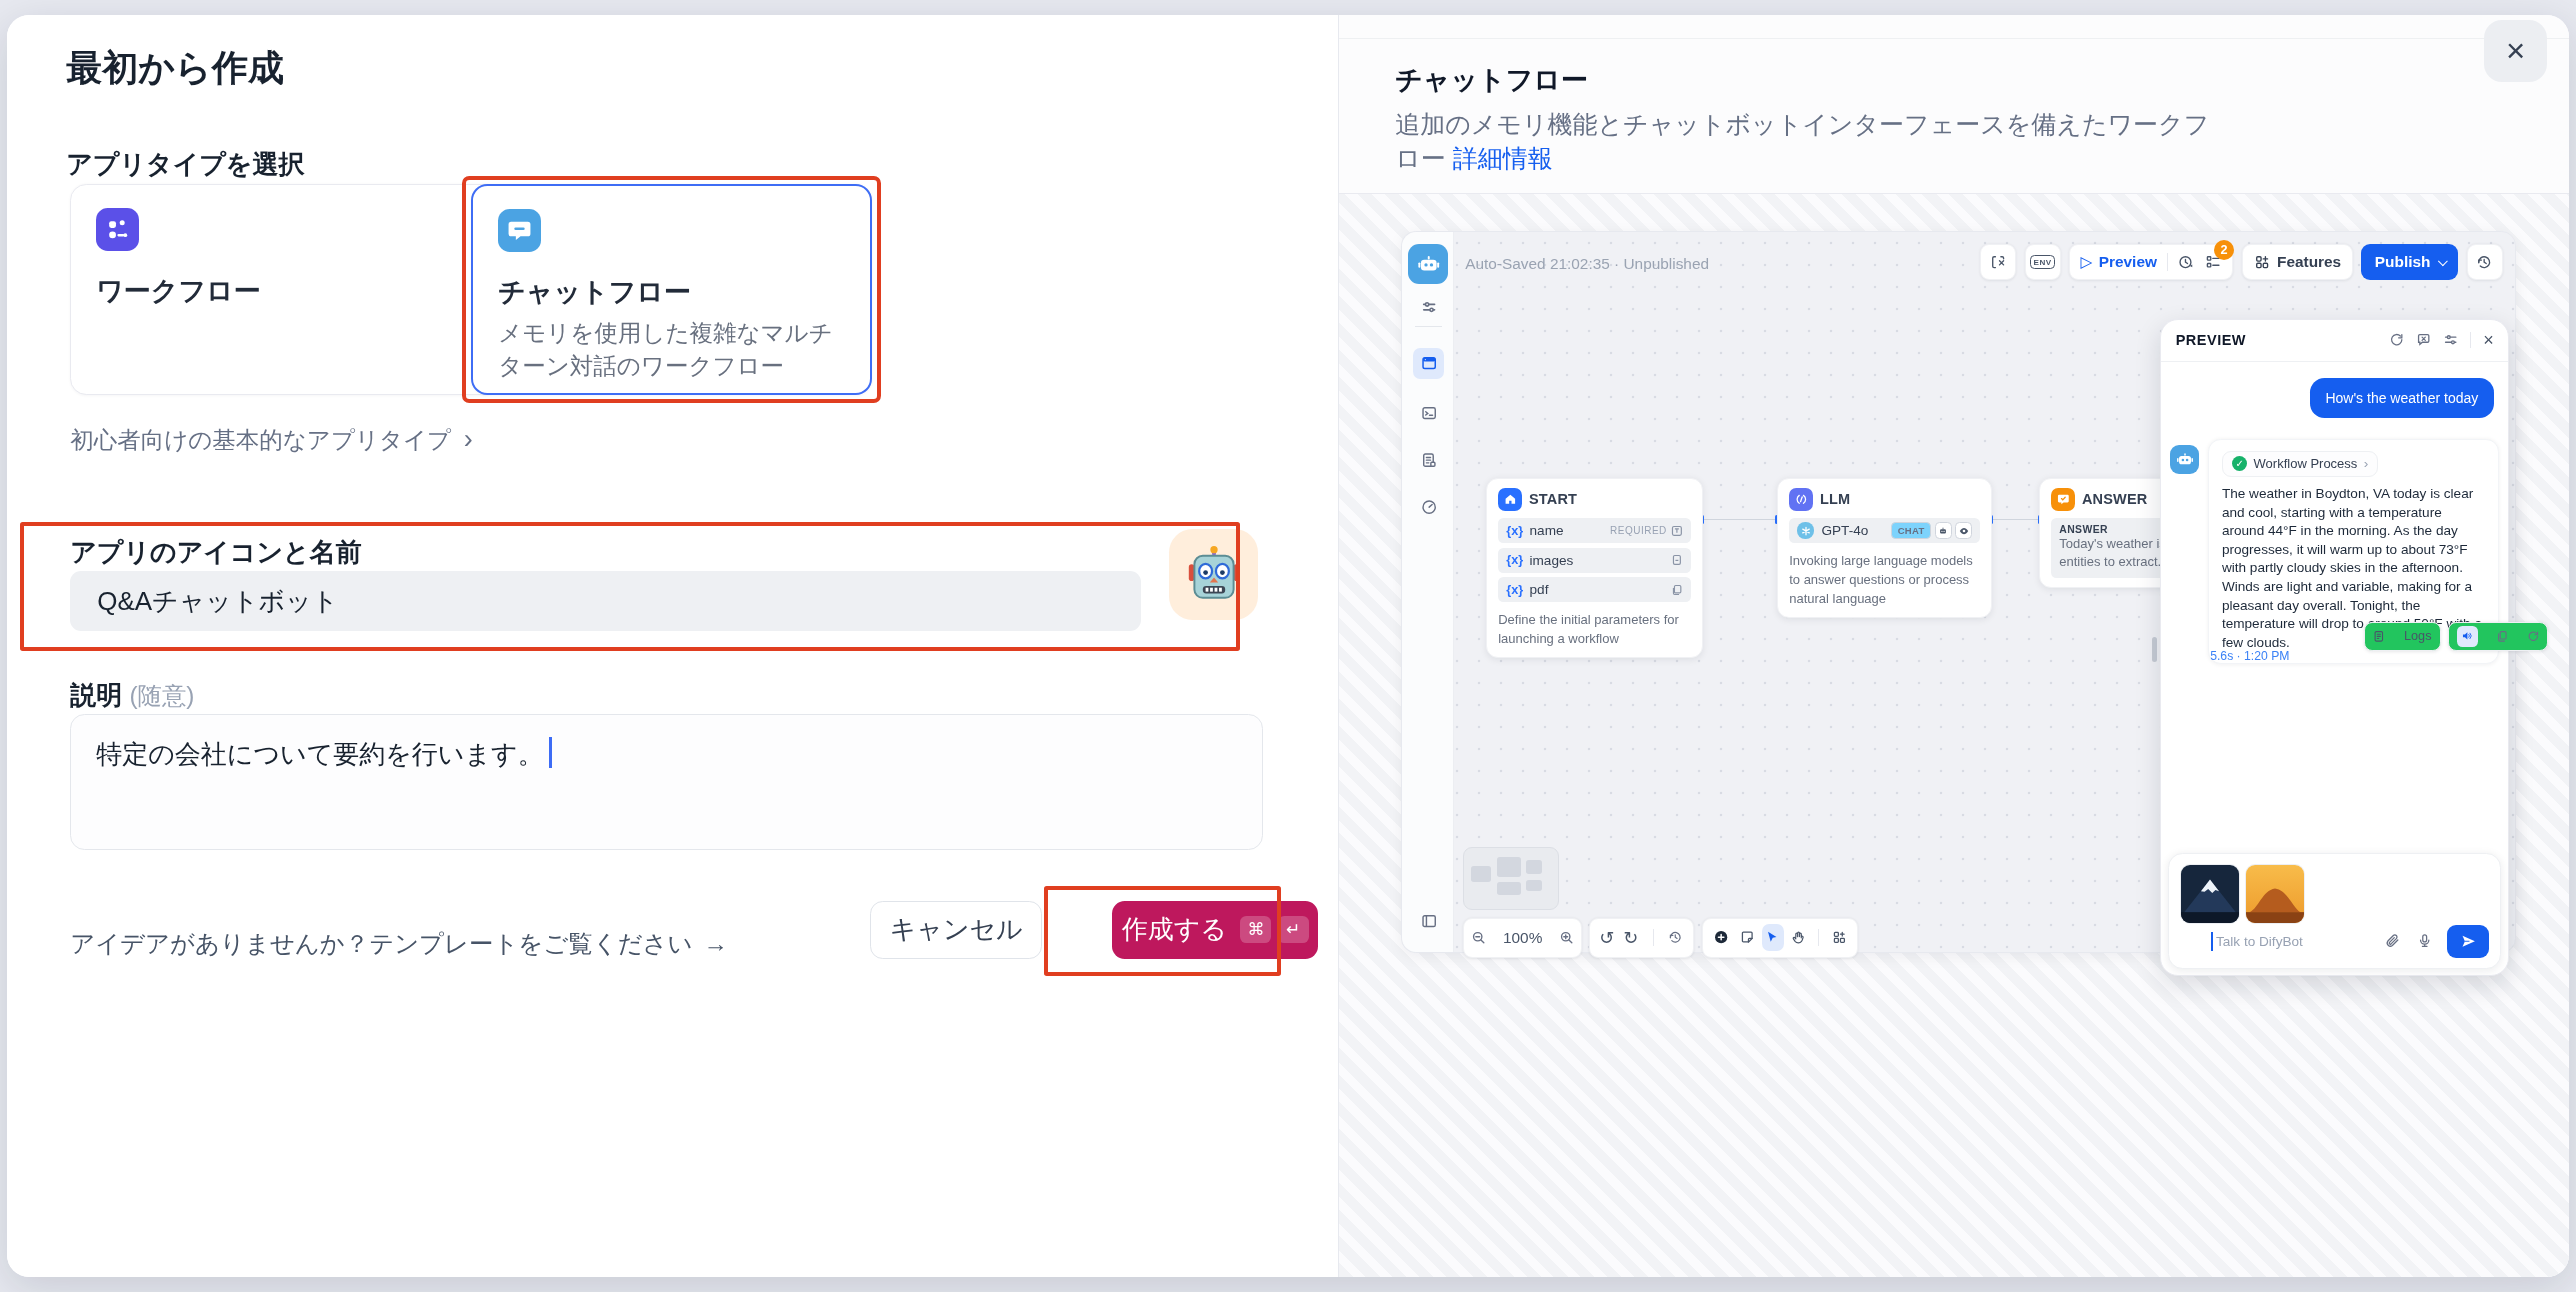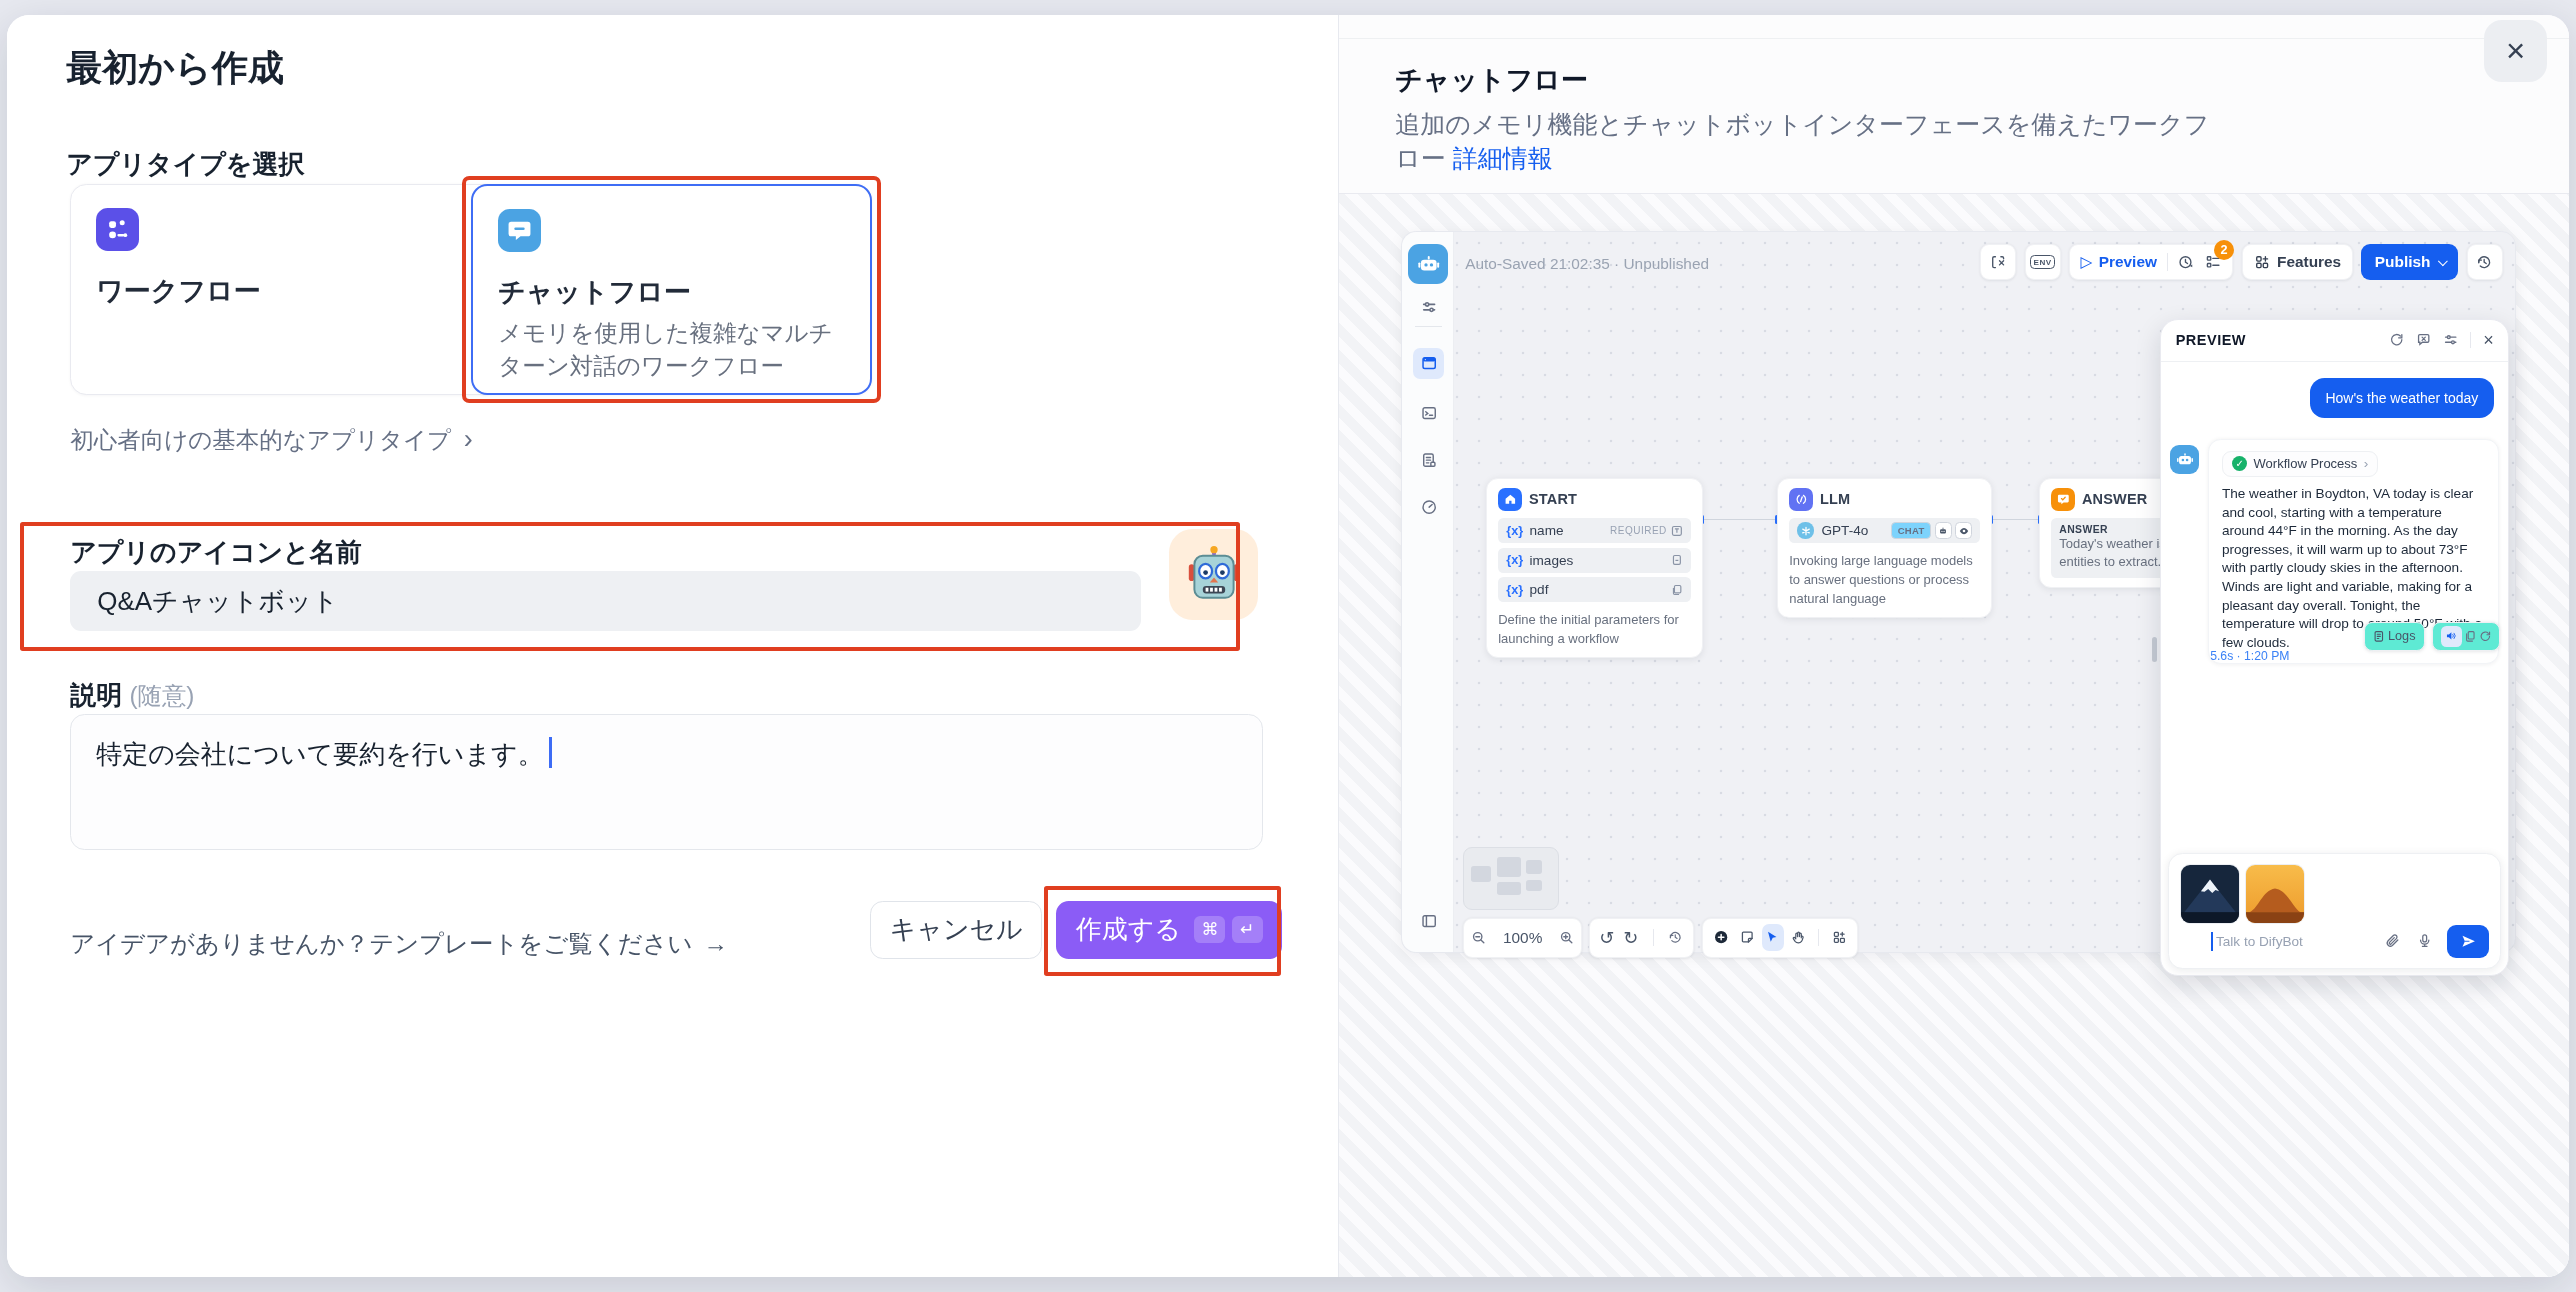--- a/index.html
+++ b/index.html
@@ -38,21 +38,21 @@
   .lp-descLabel { position:absolute; left:63px; top:663px; font-size:26px; font-weight:700; color:#18222f; }
   .lp-descLabel .opt { font-weight:400; font-size:24.4px; color:#98a2b3; }
   .lp-textarea { position:absolute; left:63px; top:699px; width:1193px; height:136px; background:#fdfdfe;
                  border:1.8px solid #e4e7ec; border-radius:14.5px; padding:22px 25px; font-size:26px; color:#18222f; cursor:text; }
   .caret { display:inline-block; width:2.7px; height:31px; background:#3d6cf5; vertical-align:-5.4px; margin-left:5.4px; }
   .lp-template { position:absolute; left:63px; top:913px; font-size:24.4px; color:#475467; cursor:pointer;
                  display:flex; align-items:center; gap:11px; }
   .btn { position:absolute; top:886px; height:58px; border-radius:12.7px; font-size:26px; display:flex;
          align-items:center; justify-content:center; cursor:pointer; border:none; font-family:inherit; }
   .btn-cancel { left:863px; width:172px; background:#fff; border:1.8px solid #e0e4ea; color:#354052; }
-  .btn-create { left:1049px; width:226px; background:#8b5cf6; color:#fff; gap:6.3px; }
+  .btn-create { left:1105px; width:206px; background:#be185d; color:#fff; gap:6.3px; }
   .kbd { display:flex; align-items:center; justify-content:center; width:31px; height:27px; border-radius:6.3px;
          background:rgba(255,255,255,.22); font-size:17px; }
   .kbd.first { margin-left:7.2px; }
 
   
   .rp { position:absolute; left:1331px; top:0; right:0; bottom:0; background:#fcfcfd; border-left:0.9px solid #e7e9ef; }
   .rp-topline { position:absolute; left:0; top:23.5px; right:0; height:0.9px; background:#eef0f2; }
   .rp-title { position:absolute; left:56px; top:47px; font-size:27px; font-weight:700; color:#101828; }
   .rp-desc { position:absolute; left:56px; top:92px; font-size:25px; line-height:34px; color:#667085; }
   .rp-desc a { color:#155eef; text-decoration:none; cursor:pointer; }
@@ -144,22 +144,22 @@
   .pv-bubble { position:absolute; left:47px; top:119px; width:291px; background:#fff; border:0.9px solid #f2f4f7;
                border-radius:12.7px; padding:11px 12.7px; box-shadow:0 0.9px 4.5px rgba(16,24,40,.06); }
   .pv-process { display:inline-flex; align-items:center; gap:6.3px; padding:4.5px 9px; border:0.9px solid #eef0f3;
                 background:#fdfdfe; border-radius:9px; cursor:pointer; }
   .pv-check { width:15.4px; height:15.4px; border-radius:50%; background:#17b26a; color:#fff; font-size:10px;
               display:flex; align-items:center; justify-content:center; }
   .pv-ptext { font-size:13px; color:#354052; font-weight:500; }
   .pv-pchev { color:#98a2b3; font-size:13.6px; }
   .pv-body { margin-top:8.1px; font-size:13.6px; line-height:18.6px; color:#1d2939; }
   .pv-msgtools { position:absolute; left:203px; top:302px; display:flex; gap:7.2px; z-index:5; }
-  .mpill { height:29px; background:#5eead4; border:0.9px solid #eef0f3; border-radius:8.1px; box-shadow:0 0.9px 3.6px rgba(16,24,40,.1);
-           display:flex; align-items:center; padding:0 8.1px; gap:2px; color:#495568;justify-content:space-between; }
+  .mpill { height:29px; background:#22c55e; border:0.9px solid #eef0f3; border-radius:8.1px; box-shadow:0 0.9px 3.6px rgba(16,24,40,.1);
+           display:flex; align-items:center; padding:0 8.1px; gap:18px; color:#495568;justify-content:space-between; }
   .mpill .lbl { font-size:12.7px; }
   .spk { width:21px; height:21px; border-radius:5.4px; background:#dfe9fc; color:#155eef; display:flex;
          align-items:center; justify-content:center; }
   .pv-meta { position:absolute; left:49px; top:329px; font-size:12.2px; color:#3b82f6; }
   .pv-input { position:absolute; left:7.2px; right:7.2px; bottom:5.4px; height:116px; background:#fff; border:0.9px solid #eef0f3;
               border-radius:14.5px; box-shadow:0 1.8px 9px rgba(16,24,40,.08); }
   .thumb { position:absolute; top:11px; width:58px; height:58px; border-radius:9px; overflow:hidden;
            box-shadow:0 0 0 0.9px #eceef2; cursor:pointer; }
   .thumb.t1 { left:11.8px; } .thumb.t2 { left:77px; }
   .pv-irow { position:absolute; left:13.6px; right:11px; bottom:9px; height:36px; display:flex; align-items:center;margin-left:28px; }

